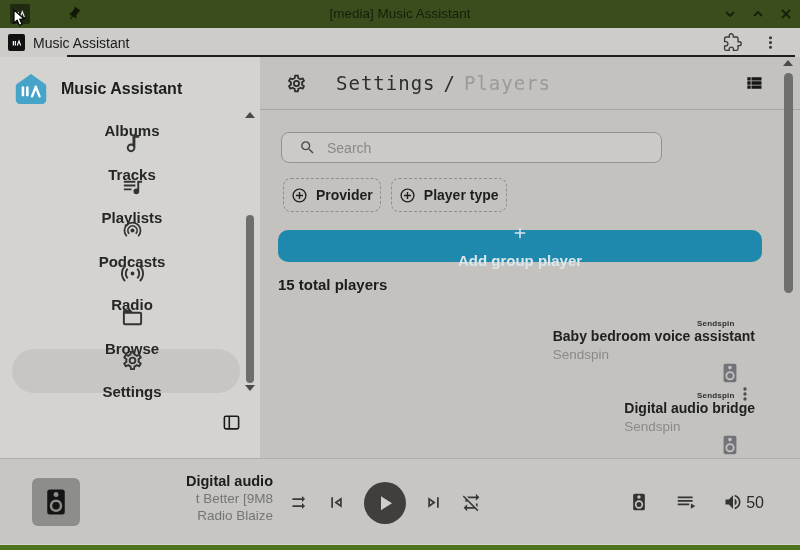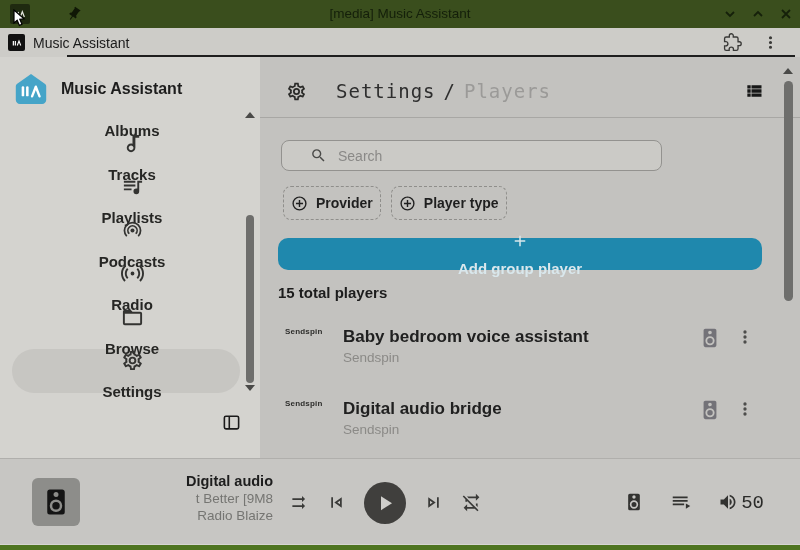--- a/index.html
+++ b/index.html
@@ -46,54 +46,54 @@
   .nlabel{font-size:15px;font-weight:700;}
   .sb-collapse{position:absolute;right:19px;top:356px;width:19px;height:19px;color:#1b1b1b;}
   .sb-scroll{position:absolute;right:6px;top:55px;width:8px;height:290px;}
   .arr-up{width:0;height:0;border-left:5px solid transparent;border-right:5px solid transparent;
           border-bottom:6px solid #4a4a48;margin-left:-1px;}
   .arr-dn{width:0;height:0;border-left:5px solid transparent;border-right:5px solid transparent;
           border-top:6px solid #4a4a48;margin-left:-1px;position:absolute;top:273px;}
   .sb-thumb{position:absolute;top:103px;left:0;width:8px;height:168px;background:#6e6e6c;border-radius:4px;}
 
   
-  .main{position:absolute;left:260px;top:8px;width:540px;height:401px;background:#c3c2bf;}
+  .main{position:absolute;left:260px;top:0;width:540px;height:401px;background:#c3c2bf;}
   .main-header{height:52px;border-bottom:1px solid #a8a7a4;display:flex;align-items:center;padding-left:26px;}
   .hdr-gear{width:21px;height:21px;color:#2b2b29;}
   .hdr-title{margin-left:29px;font-family:"DejaVu Sans Mono",monospace;font-size:19px;letter-spacing:1px;}
   .hdr-section{color:#2e2e2e;}
   .hdr-sep{color:#2e2e2e;margin:0 8px;}
   .hdr-page{color:#9b9a98;}
   .hdr-viewlist{position:absolute;right:36px;top:16px;width:20px;height:20px;color:#171717;}
 
   .search{margin:22px 0 0 21px;width:381px;height:31px;box-sizing:border-box;border:1px solid #93928f;
-          border-radius:8px;background:#cbcac6;display:flex;align-items:center;gap:9px;padding:0 28px;}
+          border-radius:8px;background:#cbcac6;display:flex;align-items:center;gap:9px;padding:0 17px;}
   .search-icon{width:17px;height:17px;color:#4a4a48;flex:none;}
   .search input{border:none;background:transparent;outline:none;font-size:14px;color:#333;width:100%;
                 font-family:"Liberation Sans",sans-serif;}
   .search input::placeholder{color:#8a8987;opacity:1;}
 
   .filters{margin:15px 0 0 23px;display:flex;gap:10px;}
   .filter-btn{height:34px;box-sizing:border-box;border:1px dashed #8f8e8b;border-radius:8px;background:transparent;
               display:flex;align-items:center;gap:8px;padding:0 7px;font-size:14px;font-weight:700;color:#1f1f1f;
               font-family:"Liberation Sans",sans-serif;}
   .pc-icon{width:17px;height:17px;color:#1f1f1f;}
 
   .add-btn{margin:18px 0 0 18px;width:484px;height:32px;background:#1f88ad;border:none;border-radius:10px;
            display:flex;align-items:center;justify-content:center;gap:10px;color:#d9e7ec;
            font-size:15px;font-weight:700;font-family:"Liberation Sans",sans-serif;flex-direction:column;}
   .add-plus{width:18px;height:18px;color:#d9e7ec;}
 
   .total{margin:14px 15px 0 18px;font-size:15px;font-weight:700;color:#1c1c1c;}
 
   .rows{margin-top:26px;}
-  .row{height:72px;display:flex;align-items:flex-start;padding:0 45px 0 25px;}
+  .row{height:72px;display:flex;align-items:flex-end;padding:0 45px 0 25px;flex-direction:column;}
   .brand{width:58px;flex:none;font-size:8px;font-weight:700;color:#2e2e2c;letter-spacing:.2px;}
   .rowtext{flex:1;min-width:0;}
-  .rname{font-size:17px;font-weight:700;color:#202020;}
+  .rname{font-size:14px;font-weight:700;color:#202020;}
   .rprov{font-size:13.5px;color:#8b8a87;margin-top:3px;}
   .rspeaker{width:22px;height:22px;color:#737278;margin-right:14px;flex:none;}
   .rkebab{width:20px;height:20px;color:#4d4d4b;flex:none;}
 
   .main-scroll{position:absolute;right:7px;top:3px;width:9px;height:395px;}
   .ms-thumb{position:absolute;top:13px;left:0;width:9px;height:220px;background:#6e6e6c;border-radius:4.5px;}
 
   
   .player-bar{position:absolute;left:0;top:458px;width:800px;height:87px;background:#c7c6c3;
               border-top:1px solid #b0afac;box-sizing:border-box;}
@@ -102,21 +102,21 @@
   .pb-text{position:absolute;left:95px;top:14px;width:178px;text-align:right;}
   .pb-title{font-size:14.5px;font-weight:700;color:#1d1d1d;white-space:nowrap;overflow:hidden;}
   .pb-line{font-size:13.5px;color:#757572;margin-top:2px;white-space:nowrap;overflow:hidden;}
   .pb-controls{position:absolute;left:288px;top:0;height:87px;display:flex;align-items:center;gap:17px;color:#3a3a38;}
   .ctl{width:21px;height:21px;}
   .play-btn{width:42px;height:42px;border-radius:50%;background:#403f3d;border:none;
             display:flex;align-items:center;justify-content:center;color:#cfcecb;}
   .play-tri{width:24px;height:24px;}
   .pb-right{position:absolute;right:36px;top:0;height:87px;display:flex;align-items:center;gap:26px;color:#333331;}
   .vol{display:flex;align-items:center;gap:2px;}
-  .vol-num{font-size:19px;color:#2b2b29;font-family:Liberation Mono, monospace;}
+  .vol-num{font-size:16px;color:#2b2b29;}
 
   .bottom-strip{position:absolute;left:0;top:544px;width:800px;height:6px;background:#4e7420;
                 border-top:1px solid #d6d5d2;box-sizing:border-box;}
 </style>
 </head>
 <body>
 
 <div class="titlebar">
   <div class="tb-title">[media] Music Assistant</div>
   <div class="tb-appicon">

